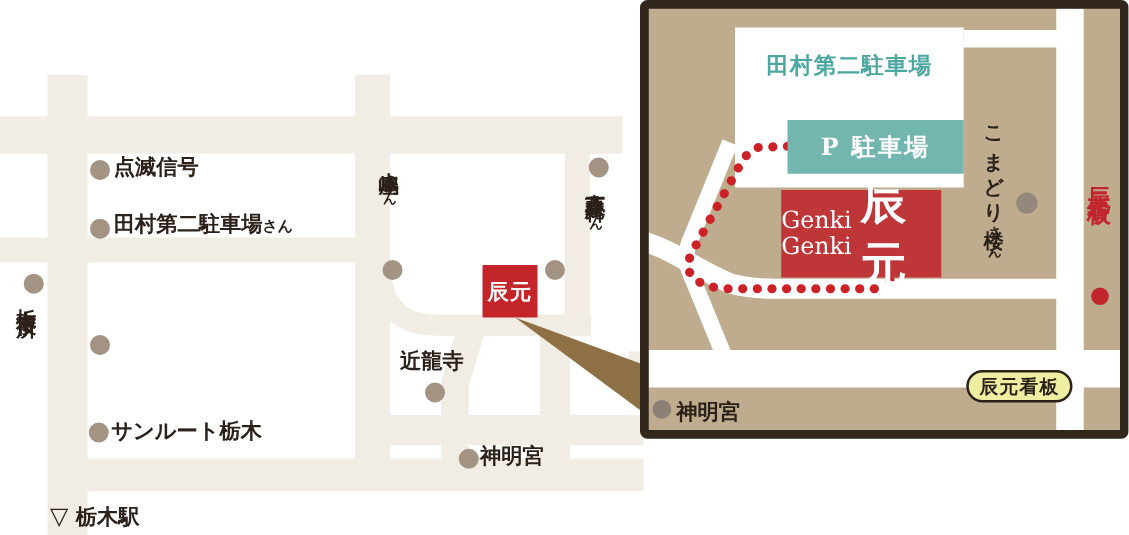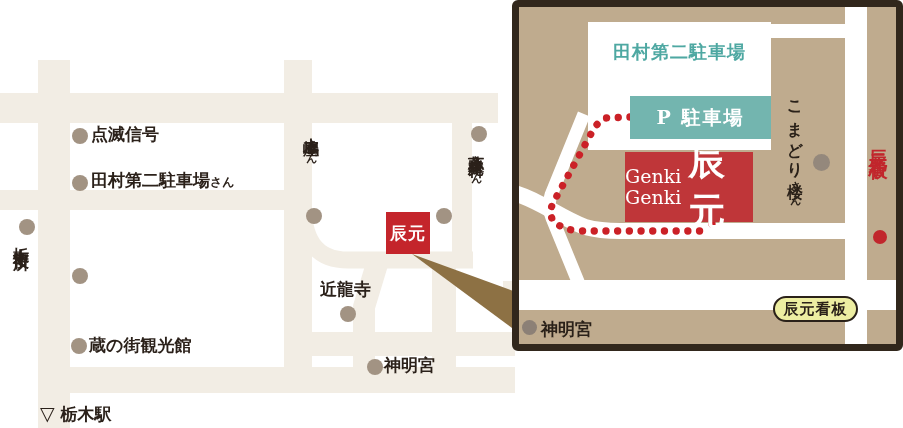--- a/index.html
+++ b/index.html
@@ -81,21 +81,21 @@
   <div class="dot" style="left:340px;top:306px;width:16px;height:16px"></div>
   <div class="dot" style="left:367px;top:359px;width:16px;height:16px"></div>
 
   <div class="lbl" style="left:91px;top:126px">
     <span>点滅信号</span></div>
   <div class="lbl" style="left:91px;top:172px">
     <span>田村第二駐車場</span><span class="sfx">さん</span></div>
   <div class="vlbl" style="left:13px;top:234px">
     <span>栃木市役所</span></div>
   <div class="lbl" style="left:89px;top:337px">
-    <span>蔵の街観光館</span></div>
+    <span>サンルート栃木</span></div>
   <div class="lbl" style="left:40px;top:404px">
     <span class="tri">▽</span>
     <span>栃木駅</span></div>
   <div class="vlbl" style="left:303px;top:125px">
     <span>木嶋屋</span><span class="sfx">さん</span></div>
   <div class="vlbl" style="left:468px;top:141px">
     <span>斎藤小児科</span><span class="sfx">さん</span></div>
   <div class="lbl" style="left:320px;top:281px">
     <span>近龍寺</span></div>
   <div class="lbl" style="left:384px;top:357px">

